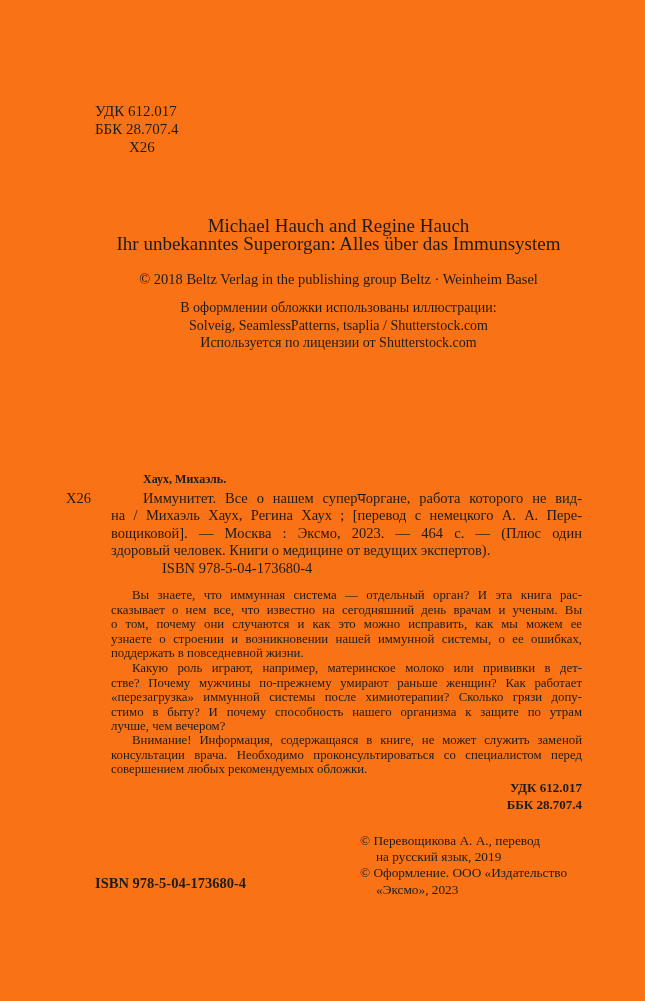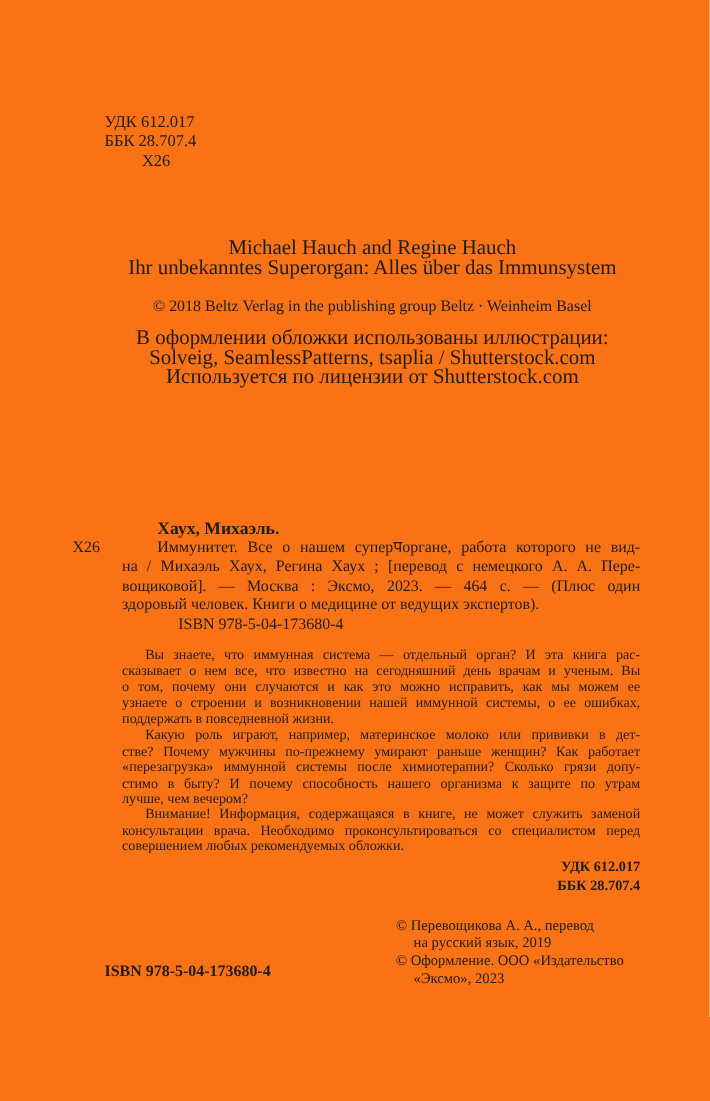--- a/index.html
+++ b/index.html
@@ -15,24 +15,24 @@
   .abs { position: absolute; }
 
   
   .top-codes { left: 95px; top: 102px; font-size: 15px; line-height: 18px; }
   .top-codes .sign { padding-left: 34px; }
 
   
   .centered { left: 95px; width: 487px; text-align: center; }
   .orig-block { top: 217px; font-size: 19px; line-height: 18px; }
   .beltz { top: 271px; font-size: 14.5px; }
-  .credits { top: 299px; font-size: 19px; line-height: 17.5px; }
+  .credits { top: 299px; font-size: 14px; line-height: 17.5px; }
 
   
-  .catalog-author { left: 143px; top: 472px; font-size: 16px; font-weight: bold; }
+  .catalog-author { left: 143px; top: 472px; font-size: 12px; font-weight: bold; }
   .margin-sign { left: 66px; top: 490px; font-size: 14.5px; }
   .catalog-desc { left: 111px; top: 490px; width: 471px; font-size: 14.5px; line-height: 17.4px; }
   .catalog-desc .first { text-indent: 32px; }
   .catalog-isbn { left: 162px; top: 560px; font-size: 14.5px; }
 
   
   .annot { left: 111px; width: 471px; font-size: 12.8px; line-height: 14.6px; }
   .p1 { top: 588px; }
   .p2 { top: 661px; }
   .p3 { top: 733px; }

